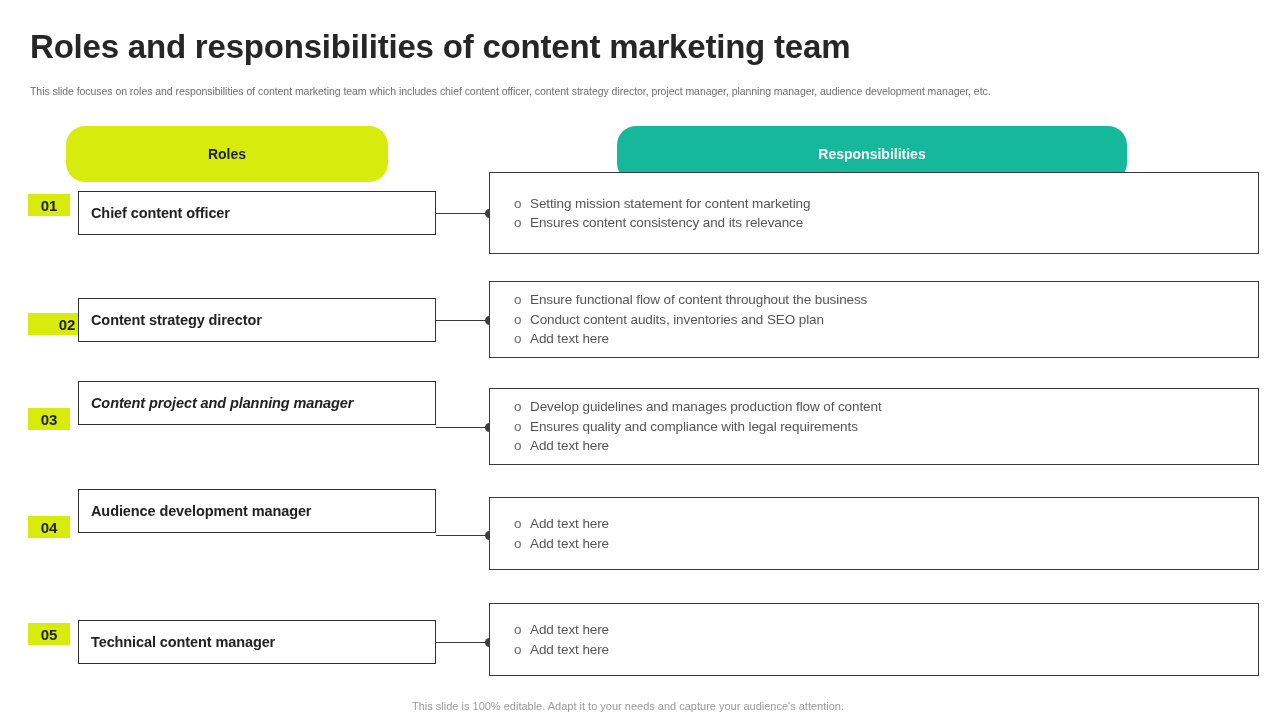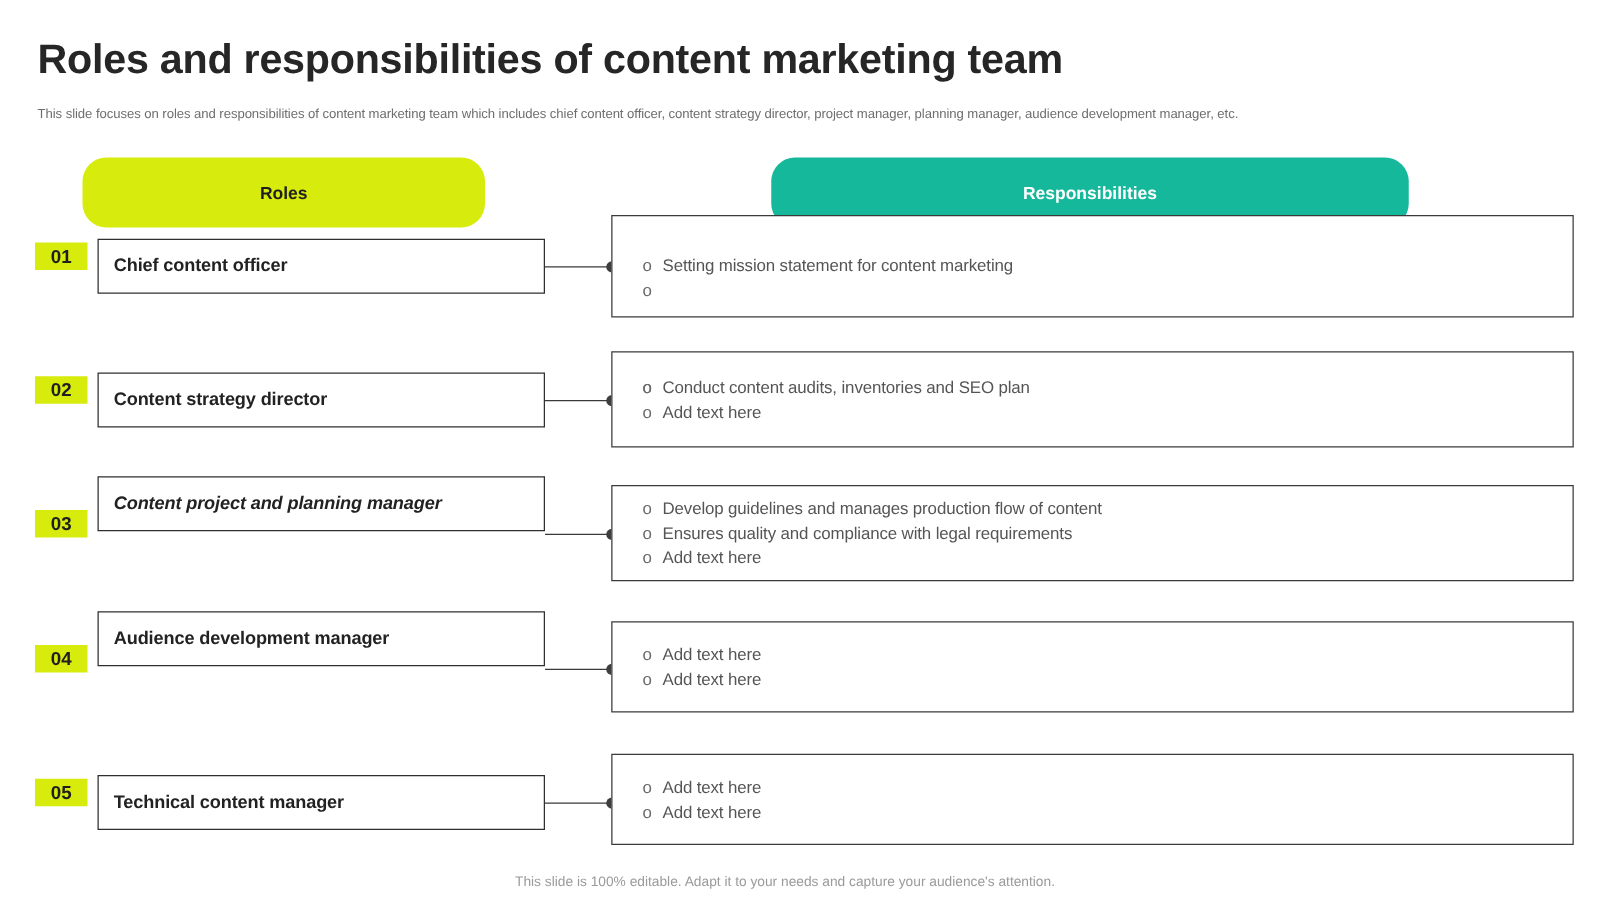--- a/index.html
+++ b/index.html
@@ -185,36 +185,36 @@
         <span>01</span>
       </div>
       <div class="role-box" style="top: 191px;">
         <span class="role-label">Chief content officer</span>
       </div>
       <div class="connector-line" style="top: 213px;"></div>
       <div class="connector-dot" style="top: 209px;"></div>
       <div class="resp-box" style="top: 172px; height: 82px;">
         <ul class="resp-list">
           <li class="resp-item"><span class="bullet-o">o</span><span>Setting mission statement for content marketing</span></li>
-          <li class="resp-item"><span class="bullet-o">o</span></li>
-        </ul>
-      </div>
-    </div>
-    <div class="row">
-      <div class="num-badge" style="top: 301px;">
+          <li class="resp-item"><span class="bullet-o">o</span><span>Ensures content consistency and its relevance</span></li>
+        </ul>
+      </div>
+    </div>
+    <div class="row">
+      <div class="num-badge" style="top: 313px; padding-left: 18px;">
         <span>02</span>
       </div>
       <div class="role-box" style="top: 298px;">
         <span class="role-label">Content strategy director</span>
       </div>
       <div class="connector-line" style="top: 320px;"></div>
       <div class="connector-dot" style="top: 316px;"></div>
       <div class="resp-box" style="top: 281px; height: 77px;">
         <ul class="resp-list">
-          <li class="resp-item"><span class="bullet-o">o</span></li>
+          <li class="resp-item"><span class="bullet-o">o</span><span>Ensure functional flow of content throughout the business</span></li>
           <li class="resp-item"><span class="bullet-o">o</span><span>Conduct content audits, inventories and SEO plan</span></li>
           <li class="resp-item"><span class="bullet-o">o</span><span>Add text here</span></li>
         </ul>
       </div>
     </div>
     <div class="row">
       <div class="num-badge" style="top: 408px;">
         <span>03</span>
       </div>
       <div class="role-box" style="top: 381px; font-style: italic;">

